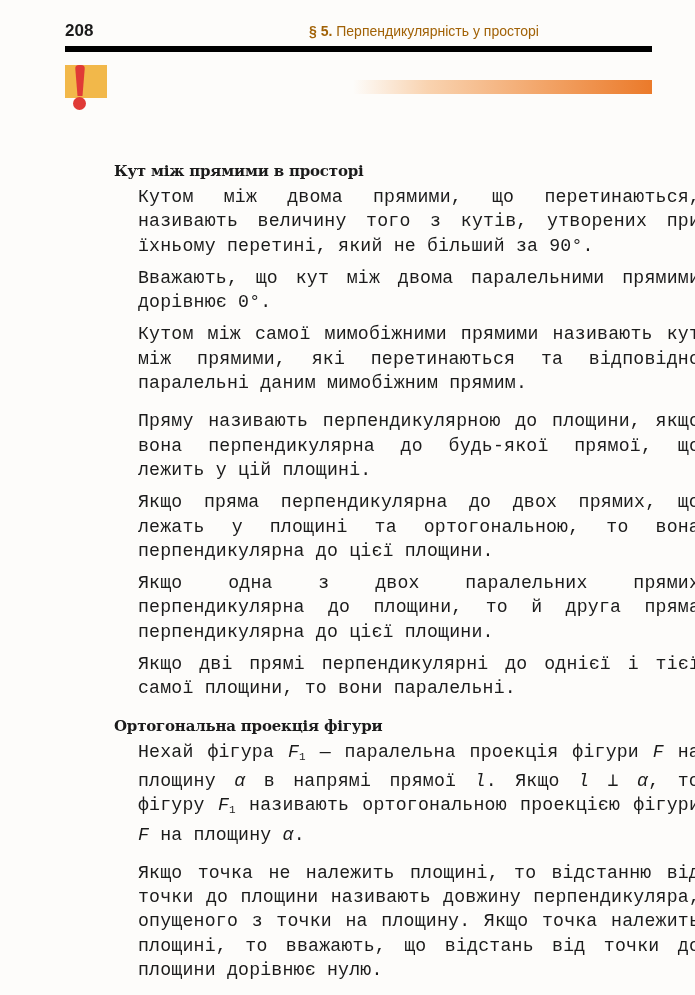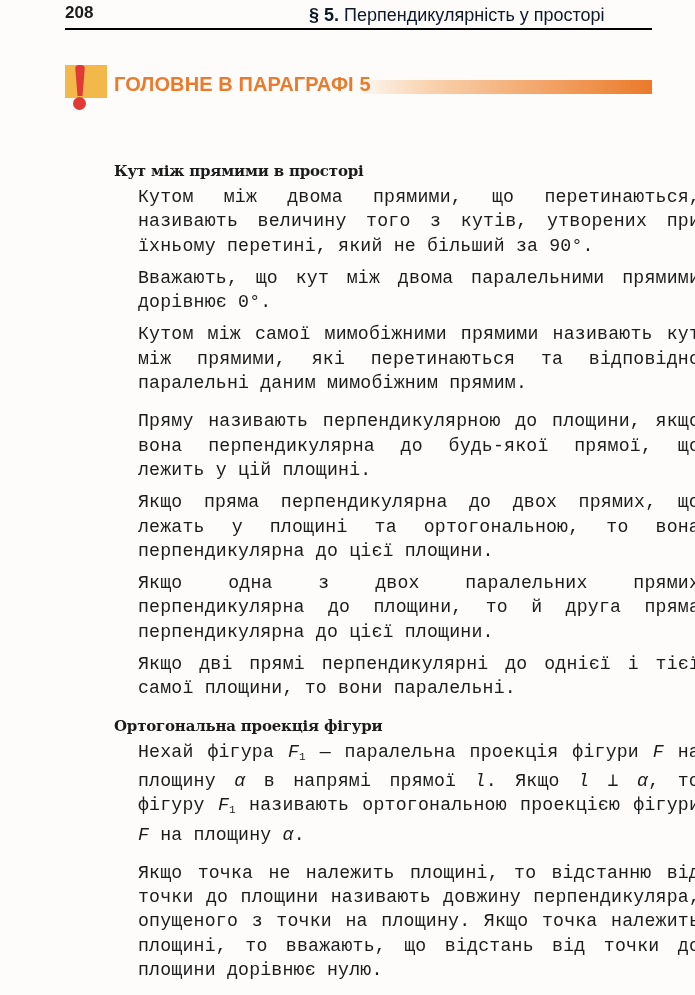--- a/index.html
+++ b/index.html
@@ -1,30 +1,30 @@
 <!DOCTYPE html>
 <html><head>
   <meta charset="utf-8">
   <style>
     html, body { margin: 0; padding: 0; }
     body {
       width: 695px; height: 995px; background: #fdfcfa; position: relative; overflow: hidden;
       font-family: "DejaVu Serif", "Liberation Serif", serif; color: #1b1b1b;
     }
     .running-head {
-      position: absolute; left: 65px; top: 2px; width: 587px; height: 26px;
-      border-bottom: 2px solid #000000;
+      position: absolute; left: 65px; top: 20px; width: 587px; height: 26px;
+      border-bottom: 6px solid #000000;
     }
     .page-num {
       position: absolute; left: 0; top: 1px;
       font-family: "Liberation Sans", "DejaVu Sans", sans-serif; font-weight: bold; font-size: 17px; color: #1b1b1b;
     }
     .section-ref {
       position: absolute; left: 244px; top: 3px;
-      font-family: "Liberation Sans", "DejaVu Sans", sans-serif; font-size: 18px; color: #0f172a;
+      font-family: "Liberation Sans", "DejaVu Sans", sans-serif; font-size: 14px; color: #a16207;
     }
     .section-ref b { font-weight: bold; }
     .banner { position: absolute; left: 65px; top: 63px; width: 587px; height: 50px; }
     .banner-square { position: absolute; left: 0; top: 2px; width: 42px; height: 33px; background: #f2b84a; }
     .excl-bar {
       position: absolute; left: 10px; top: 2px; width: 10px; height: 31px; background: #e03a36;
       clip-path: polygon(0 0, 100% 0, 75% 100%, 25% 100%); border-radius: 4px 4px 0 0;
     }
     .excl-dot { position: absolute; left: 8px; top: 34px; width: 13px; height: 13px; border-radius: 50%; background: #e03a36; }
     .banner-strip {
@@ -59,21 +59,20 @@
   <span class="section-ref"><b>§ 5.</b>&nbsp;<span>Перпендикулярність у просторі</span></span>
 </div>
 
 <div class="banner">
   <div class="banner-square"></div>
   <div>
     <div class="excl-bar"></div>
     <div class="excl-dot"></div>
   </div>
   <div class="banner-strip"></div>
-  <div class="banner-title">ГОЛОВНЕ В ПАРАГРАФІ 5</div>
 </div>
 
 <div class="content">
 
   <div class="section">
     <div class="section-heading">Кут між прямими в просторі</div>
     <p class="para">Кутом між двома прямими, що перетинаються, називають величину того з кутів, утворених при їхньому перетині, який не більший за 90°.</p>
     <p class="para">Вважають, що кут між двома паралельними прямими дорівнює 0°.</p>
     <p class="para">Кутом між самої мимобіжними прямими називають кут між прямими, які перетинаються та відповідно паралельні даним мимобіжним прямим.</p>
   </div>

